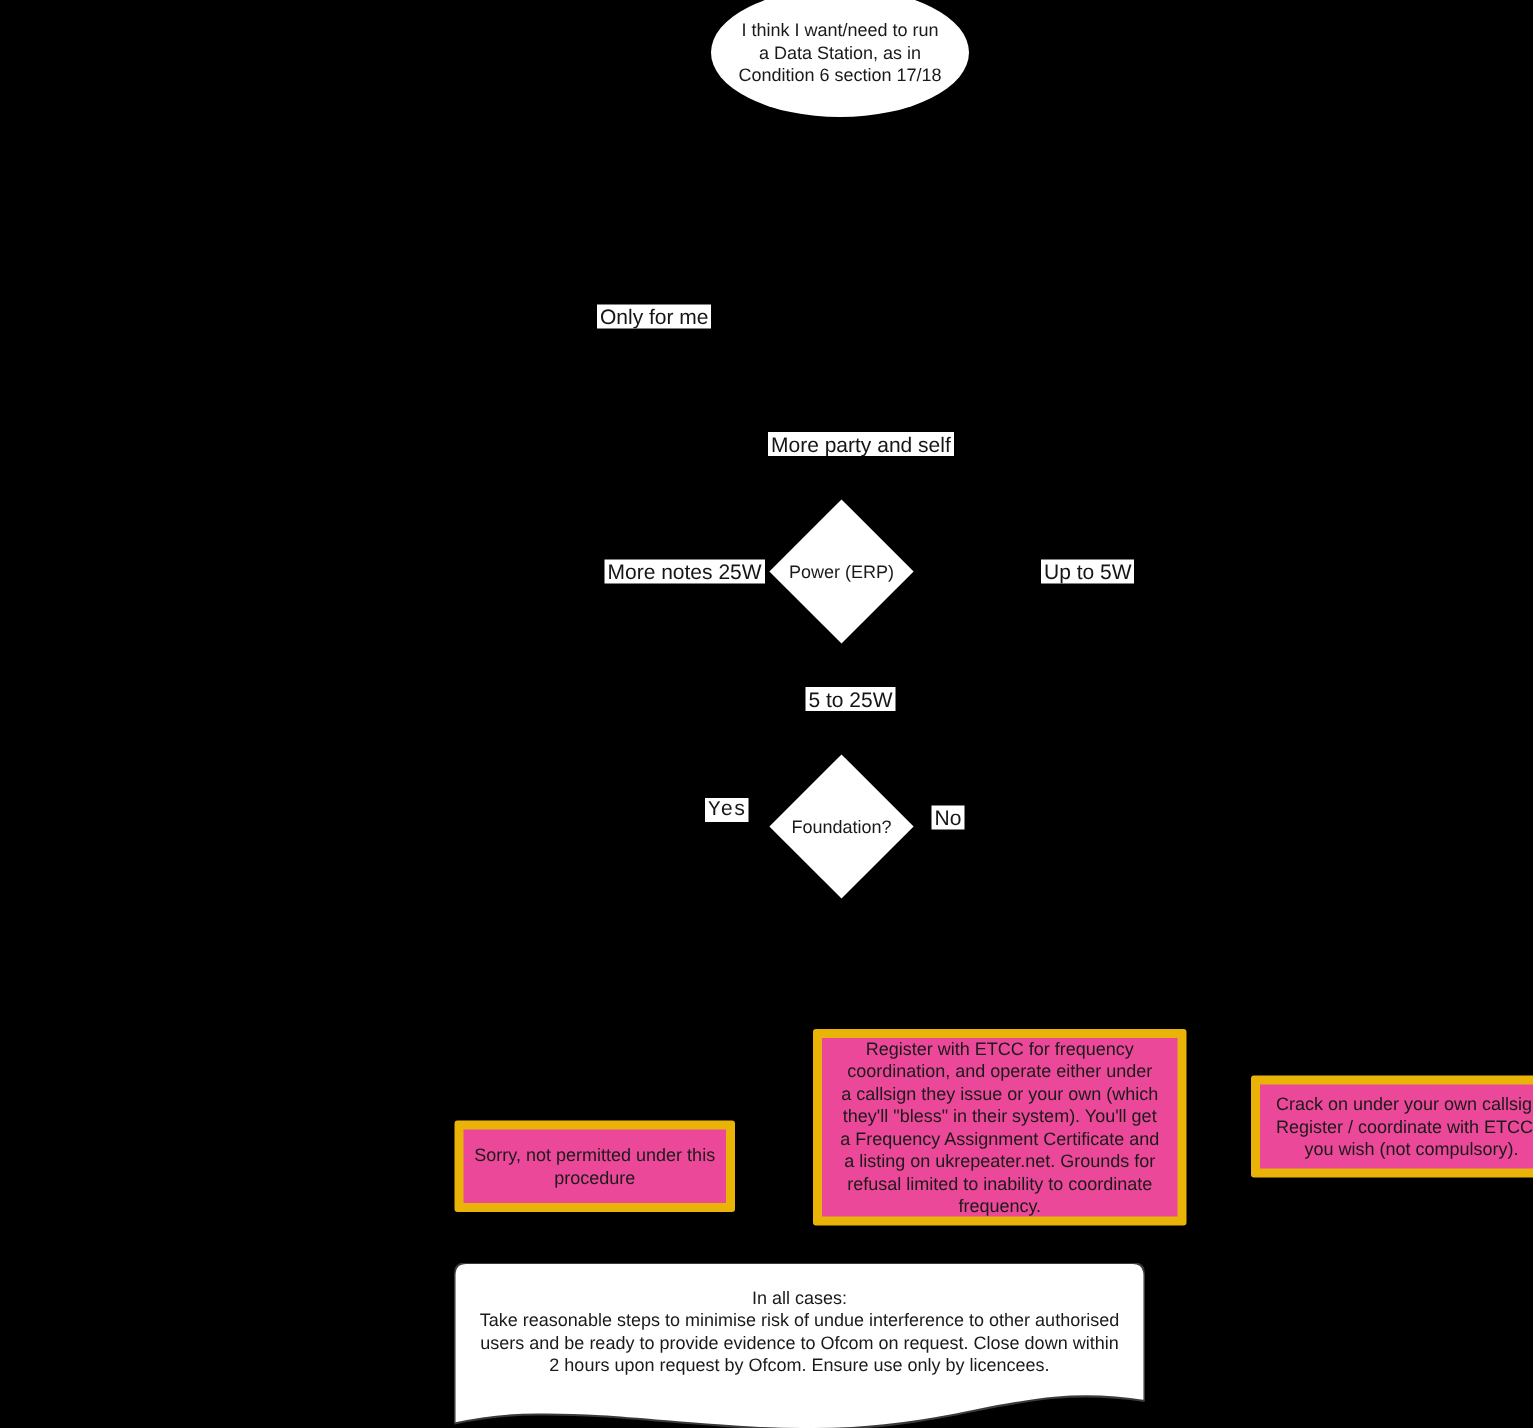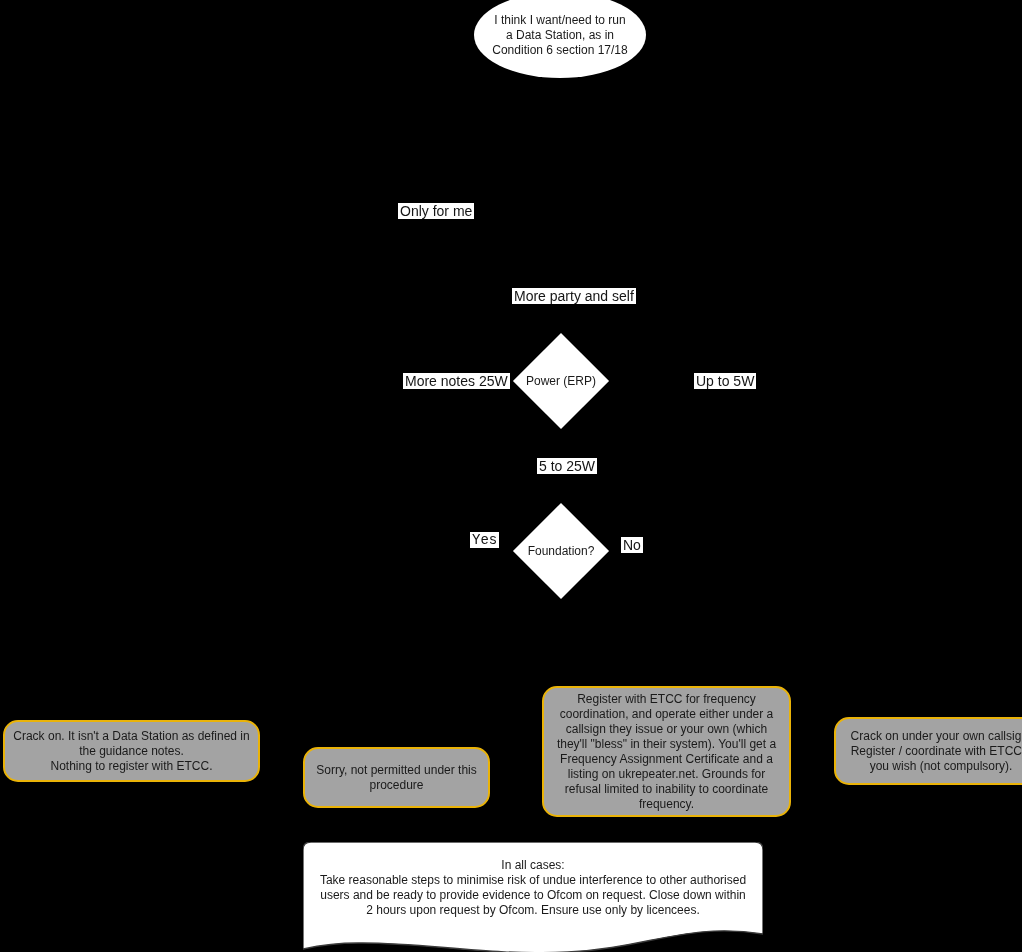--- a/index.html
+++ b/index.html
@@ -63,23 +63,23 @@
     background: #ffffff;
     transform: rotate(45deg);
   }
   .diamond-node .node-text {
     padding: 0 4px;
   }
 
   
   .box-node {
     position: absolute;
-    background: #a3a3a3;
-    border: 2px solid #eab308;
-    border-radius: 15px;
+    background: #ec4899;
+    border: 6px solid #eab308;
+    border-radius: 2px;
     box-sizing: border-box;
   }
   .box-node .node-text { padding: 4px 5px; }
 
   
   .doc-node {
     position: absolute;
   }
   .doc-node svg {
     position: absolute;
@@ -132,24 +132,20 @@
 
   <div class="diamond-node" style="left:527px; top:517px; width:68px; height:68px;">
     <div class="diamond-shape"></div>
     <div class="node-text" style="left:-36px; top:-16px; width:140px; height:100px;">Foundation?</div>
   </div>
 
   <div class="edge-label" style="left:470px; top:532px;font-family:Liberation Mono, monospace;">Yes</div>
 
   <div class="edge-label" style="left:621px; top:537px;">No</div>
 
-  <div class="box-node" style="left:3px; top:720px; width:257px; height:62px;">
-    <div class="node-text">Crack on. It isn't a Data Station as defined in the guidance notes.
-Nothing to register with ETCC.</div>
-  </div>
 
   <div class="box-node" style="left:303px; top:721px; width:187px; height:61px;margin-top:26px;">
     <div class="node-text">Sorry, not permitted under this procedure</div>
   </div>
 
   <div class="box-node" style="left:542px; top:686px; width:249px; height:131px;">
     <div class="node-text" style="padding:4px 12px;">Register with ETCC for frequency coordination, and operate either under a callsign they issue or your own (which they'll "bless" in their system). You'll get a Frequency Assignment Certificate and a listing on ukrepeater.net. Grounds for refusal limited to inability to coordinate frequency.</div>
   </div>
 
   <div class="box-node" style="left:834px; top:717px; width:214px; height:68px;">

